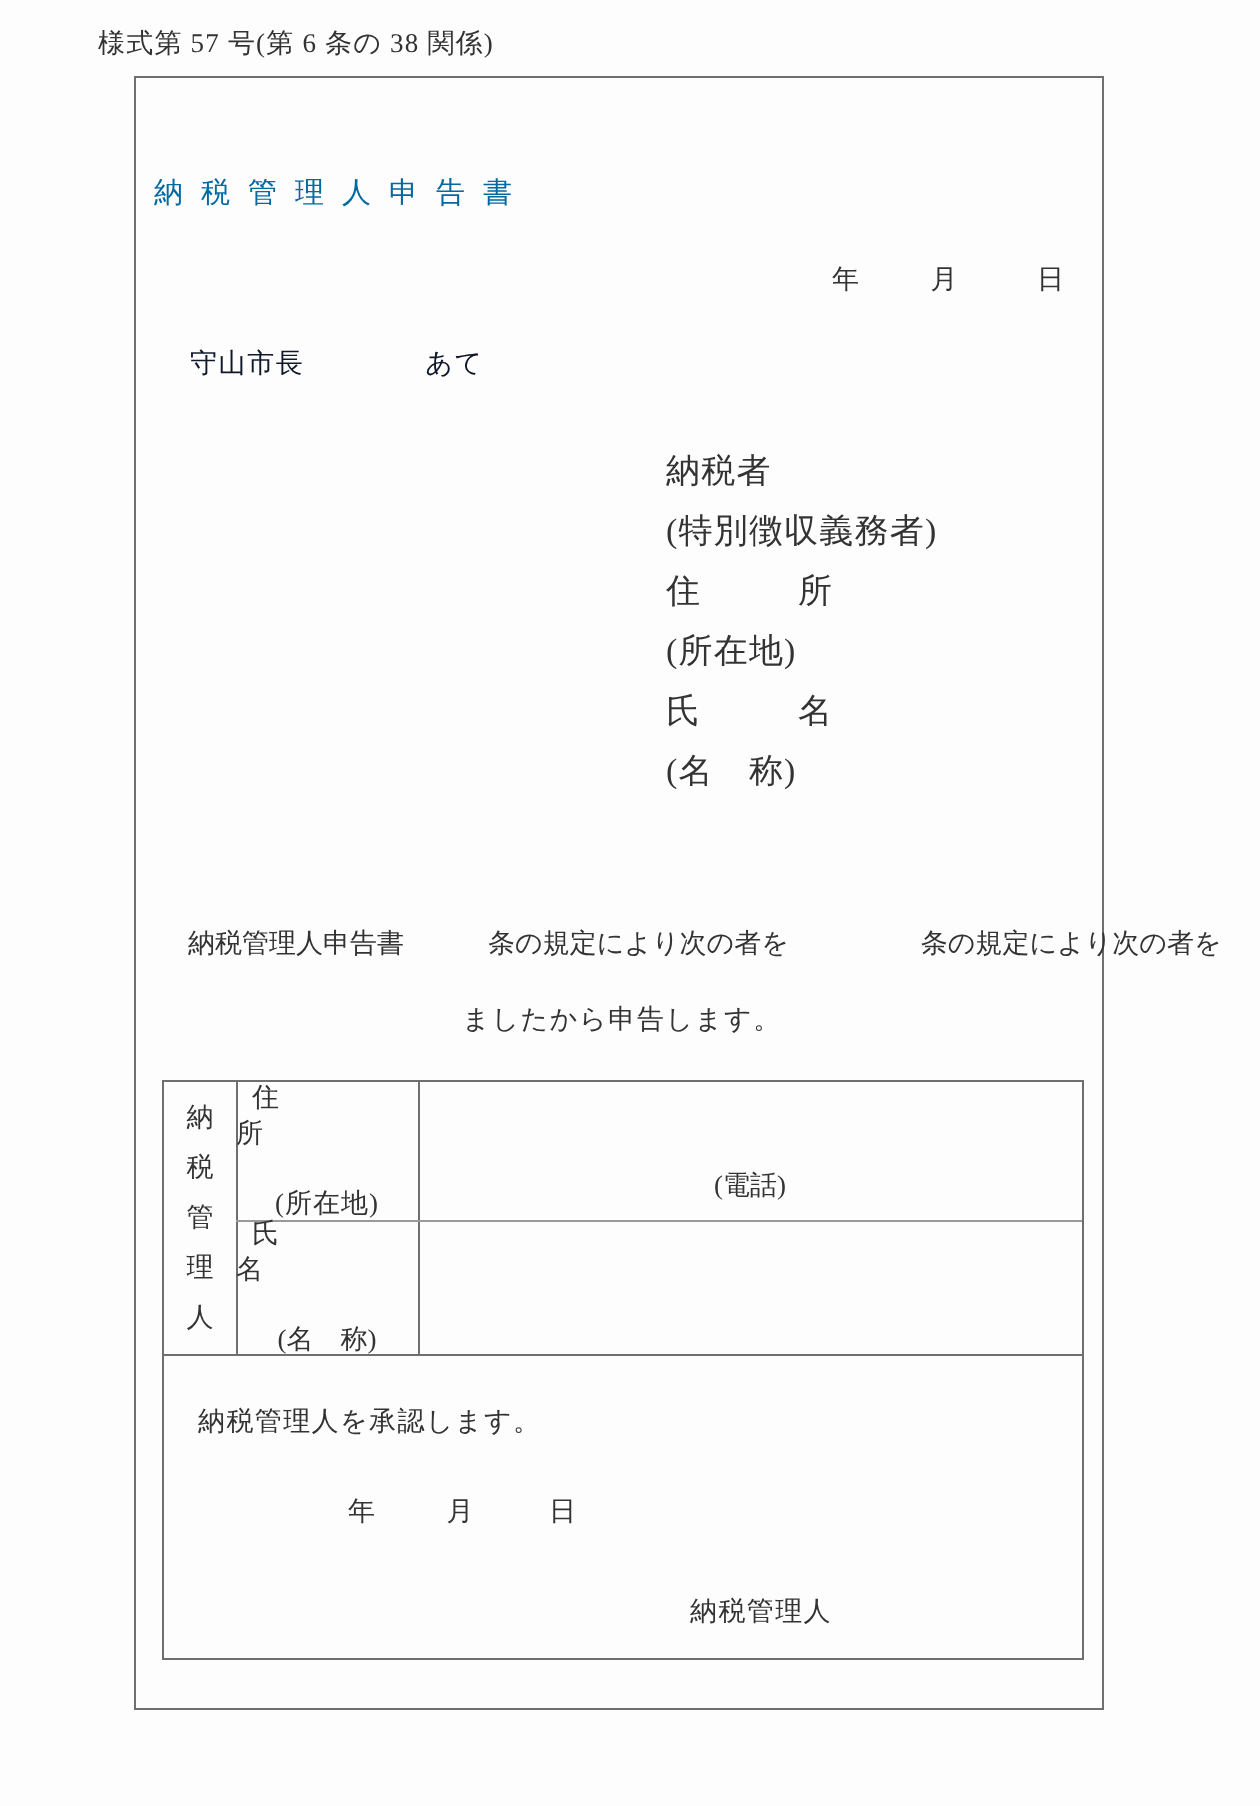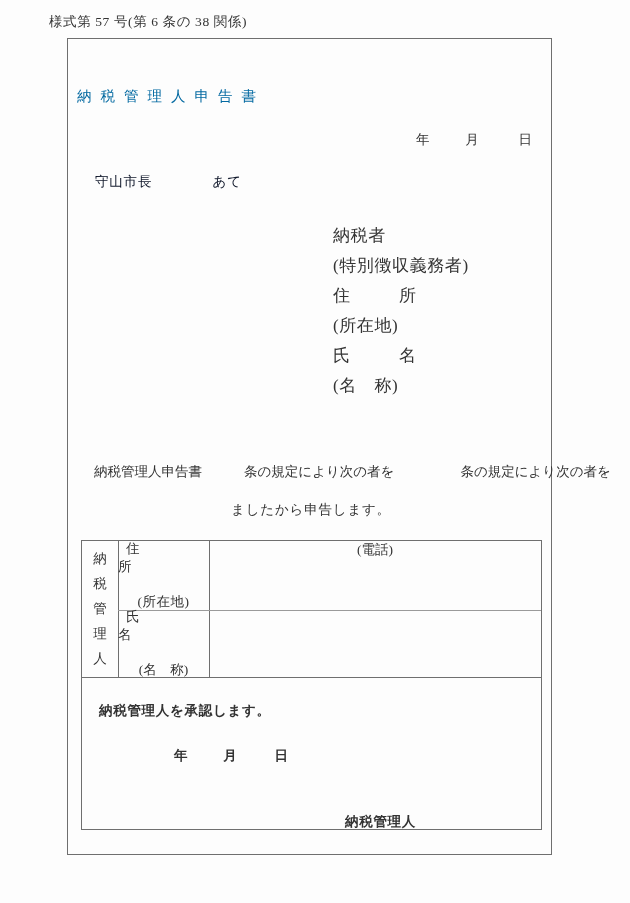--- a/index.html
+++ b/index.html
@@ -203,36 +203,36 @@
     position: absolute;
     left: 127px;
     right: 0;
     font-size: 13.5px;
     color: #333;
   }
   .cell-value.addr {
     top: 0;
     height: 69px;
     display: flex;
+    align-items: flex-end;
     justify-content: center;
     padding-bottom: 8px;
     box-sizing: border-box;
   }
   .cell-value.name { top: 69px; height: 67px; }
 
   
   .approval {
     position: absolute;
     left: 0;
     right: 0;
     top: 136px;
     bottom: 0;
     font-size: 13.5px;
     color: #333;
-    font-weight: bold;
   }
   .approval-text {
     position: absolute;
     left: 17px;
     top: 25px;
     letter-spacing: 0.7px;
     white-space: nowrap;
   }
   .approval-date {
     position: absolute;
@@ -242,21 +242,20 @@
     white-space: nowrap;
   }
   .approval-date .gap-y { display: inline-block; width: 26px; }
   .approval-date .gap-m { display: inline-block; width: 28px; }
   .approval-sign {
     position: absolute;
     left: 263px;
     top: 120px;
     letter-spacing: 0.7px;
     white-space: nowrap;
-    margin-top: 16px;
   }
 </style>
 </head>
 <body>
 
 <div class="form-code">様式第 57 号(第 6 条の 38 関係)</div>
 
 <div class="sheet-frame">
 
   <div class="doc-title">納税管理人申告書</div>

